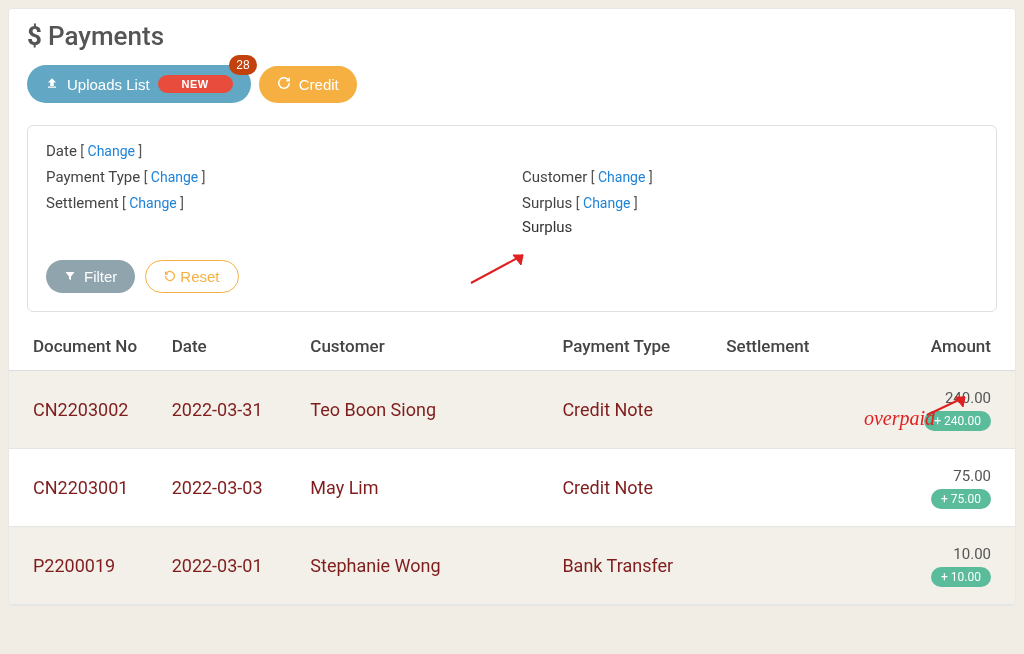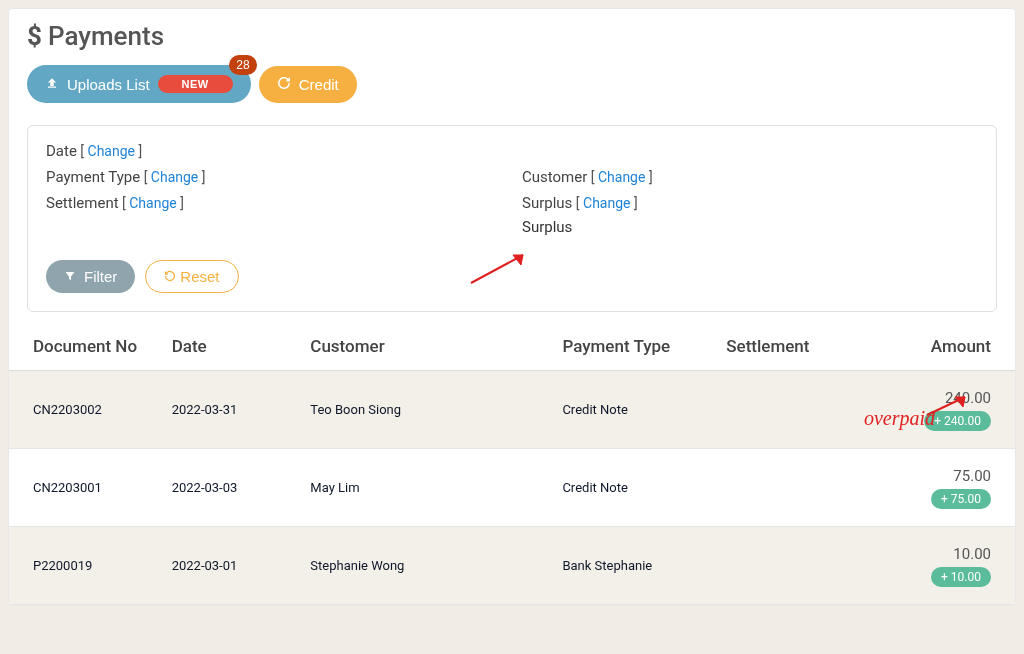--- a/index.html
+++ b/index.html
@@ -129,21 +129,21 @@
   color: #444;
   border-bottom: 1px solid #ddd;
 }
 .thead .right { text-align: right; }
 .trow {
   border-bottom: 1px solid #e5e5e5;
   background: #f3f0e9;
   min-height: 78px;
 }
 .trow.alt { background: #fff; }
-.cell { color: #0f172a; font-size: 13px; }
+.cell { color: #7f1d1d; font-size: 18px; }
 .amount-col {
   text-align: right;
   display: flex;
   flex-direction: column;
   align-items: flex-end;
   gap: 4px;
 }
 .amount-val { font-size: 15px; color: #555; }
 .surplus-pill {
   background: #5bbc9c;
@@ -301,21 +301,21 @@
           <span>+</span>
           <span>75.00</span>
         </span>
       </div>
     </div>
 
     <div class="trow">
       <div class="cell">P2200019</div>
       <div class="cell">2022-03-01</div>
       <div class="cell">Stephanie Wong</div>
-      <div class="cell">Bank Stephanie</div>
+      <div class="cell">Bank Transfer</div>
       <div class="cell"></div>
       <div class="amount-col">
         <span class="amount-val">10.00</span>
         <span class="surplus-pill">
           <span>+</span>
           <span>10.00</span>
         </span>
       </div>
     </div>
 

